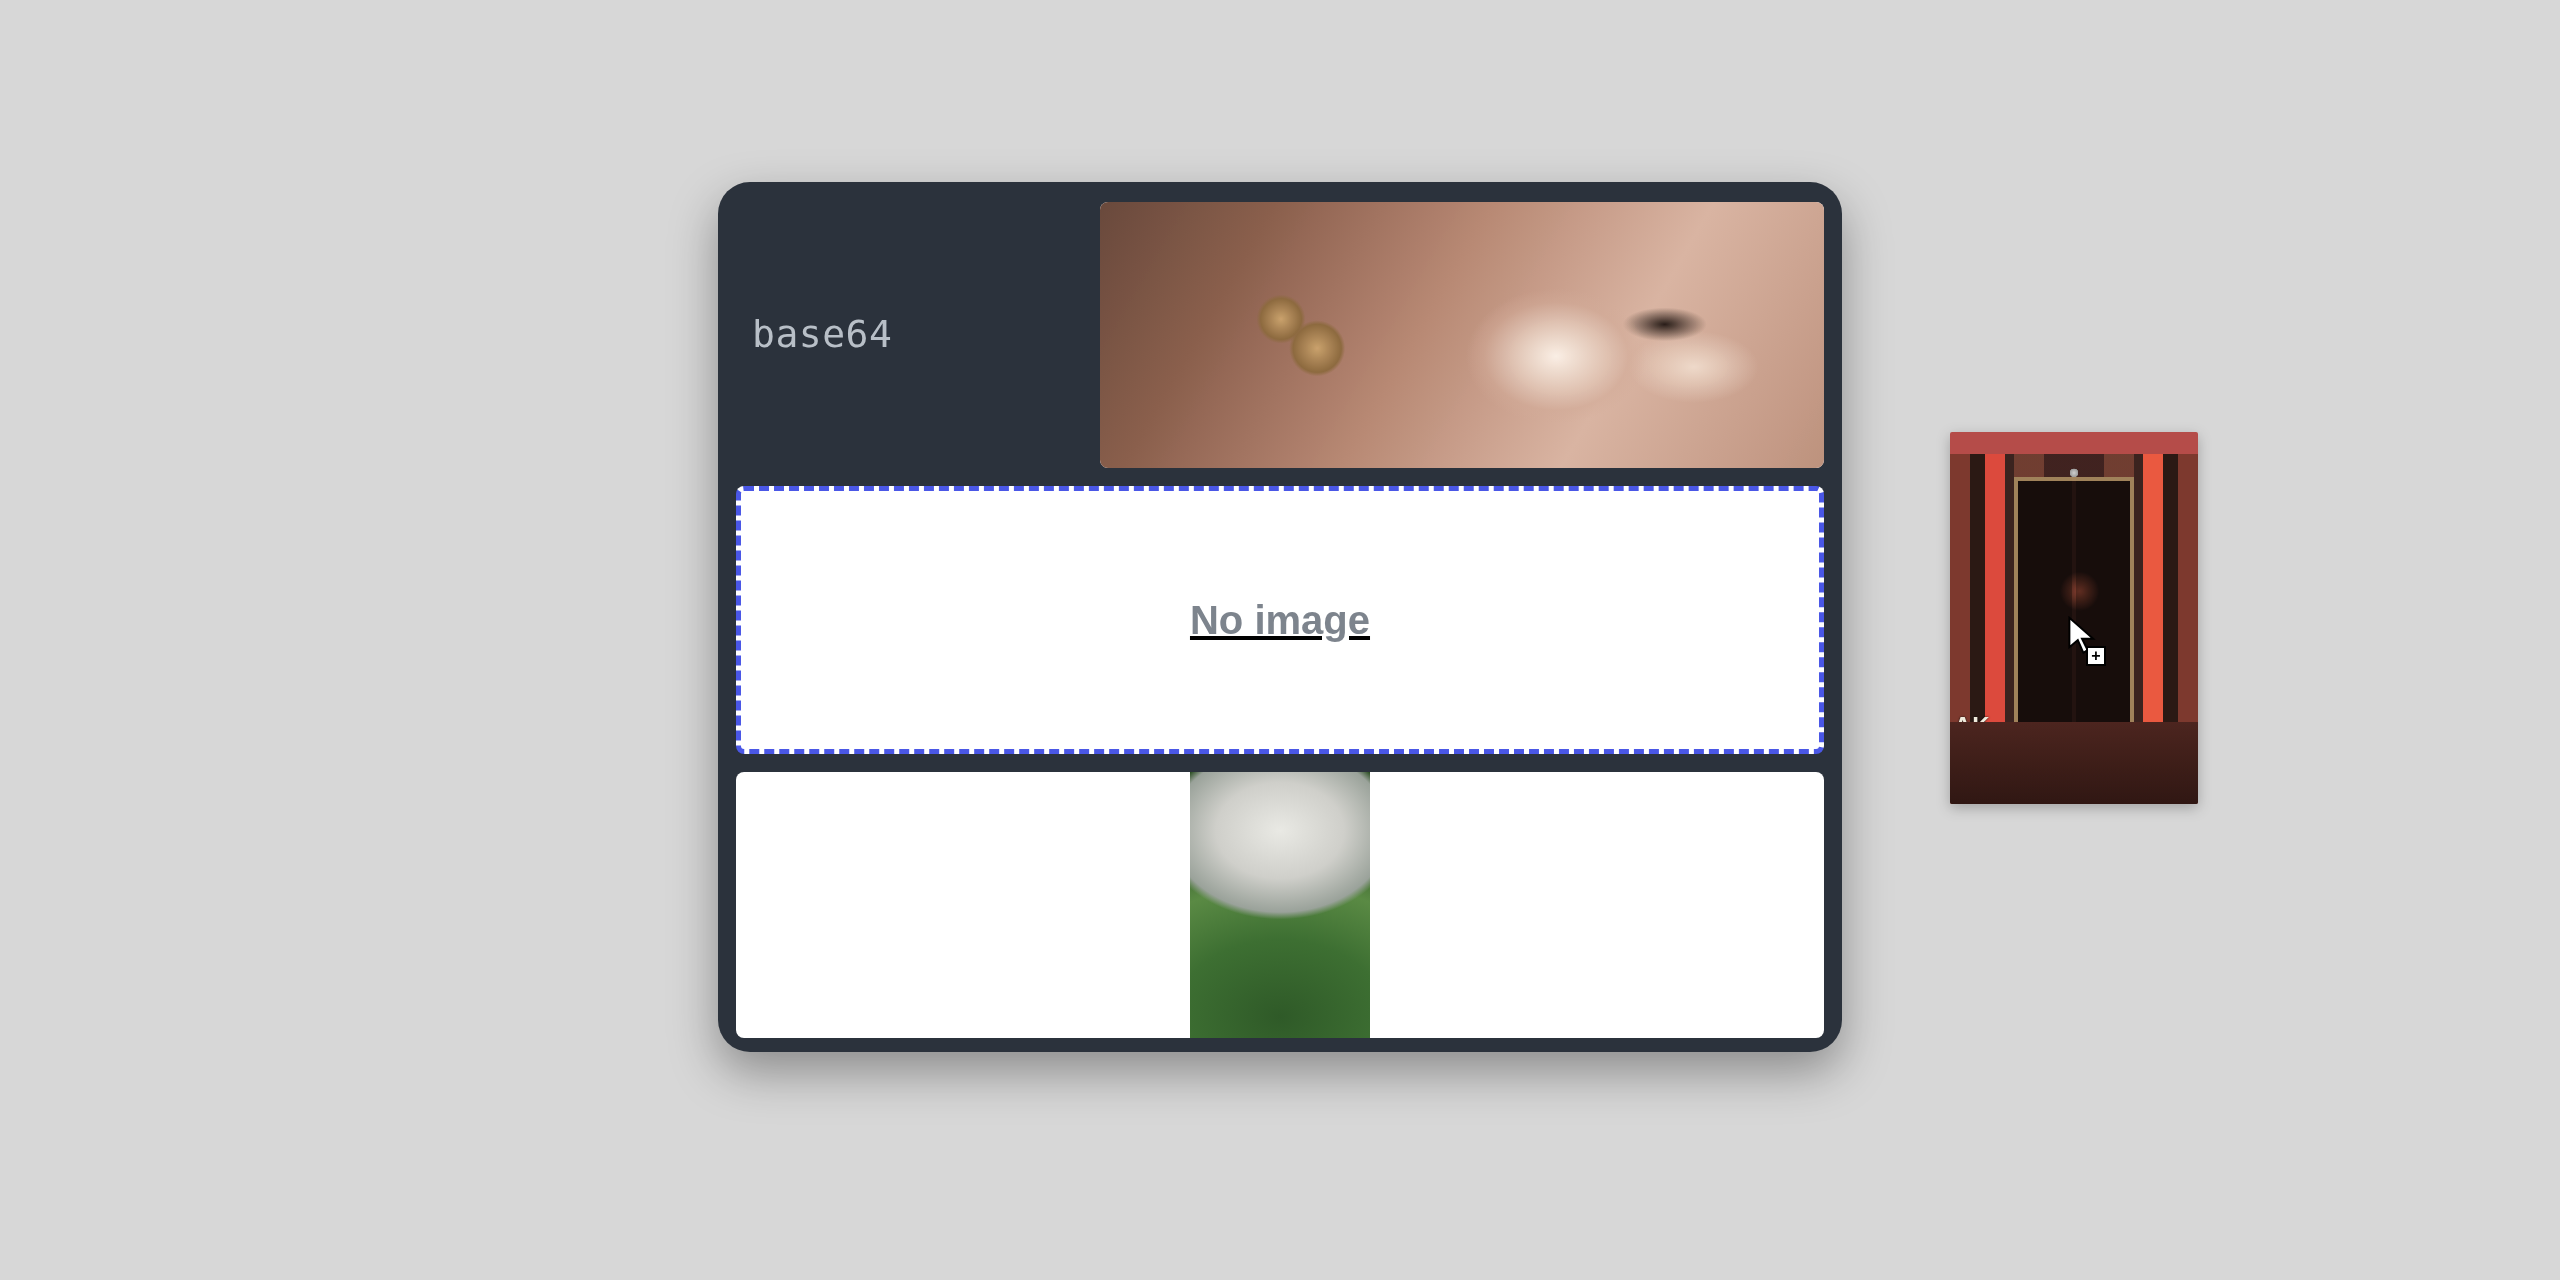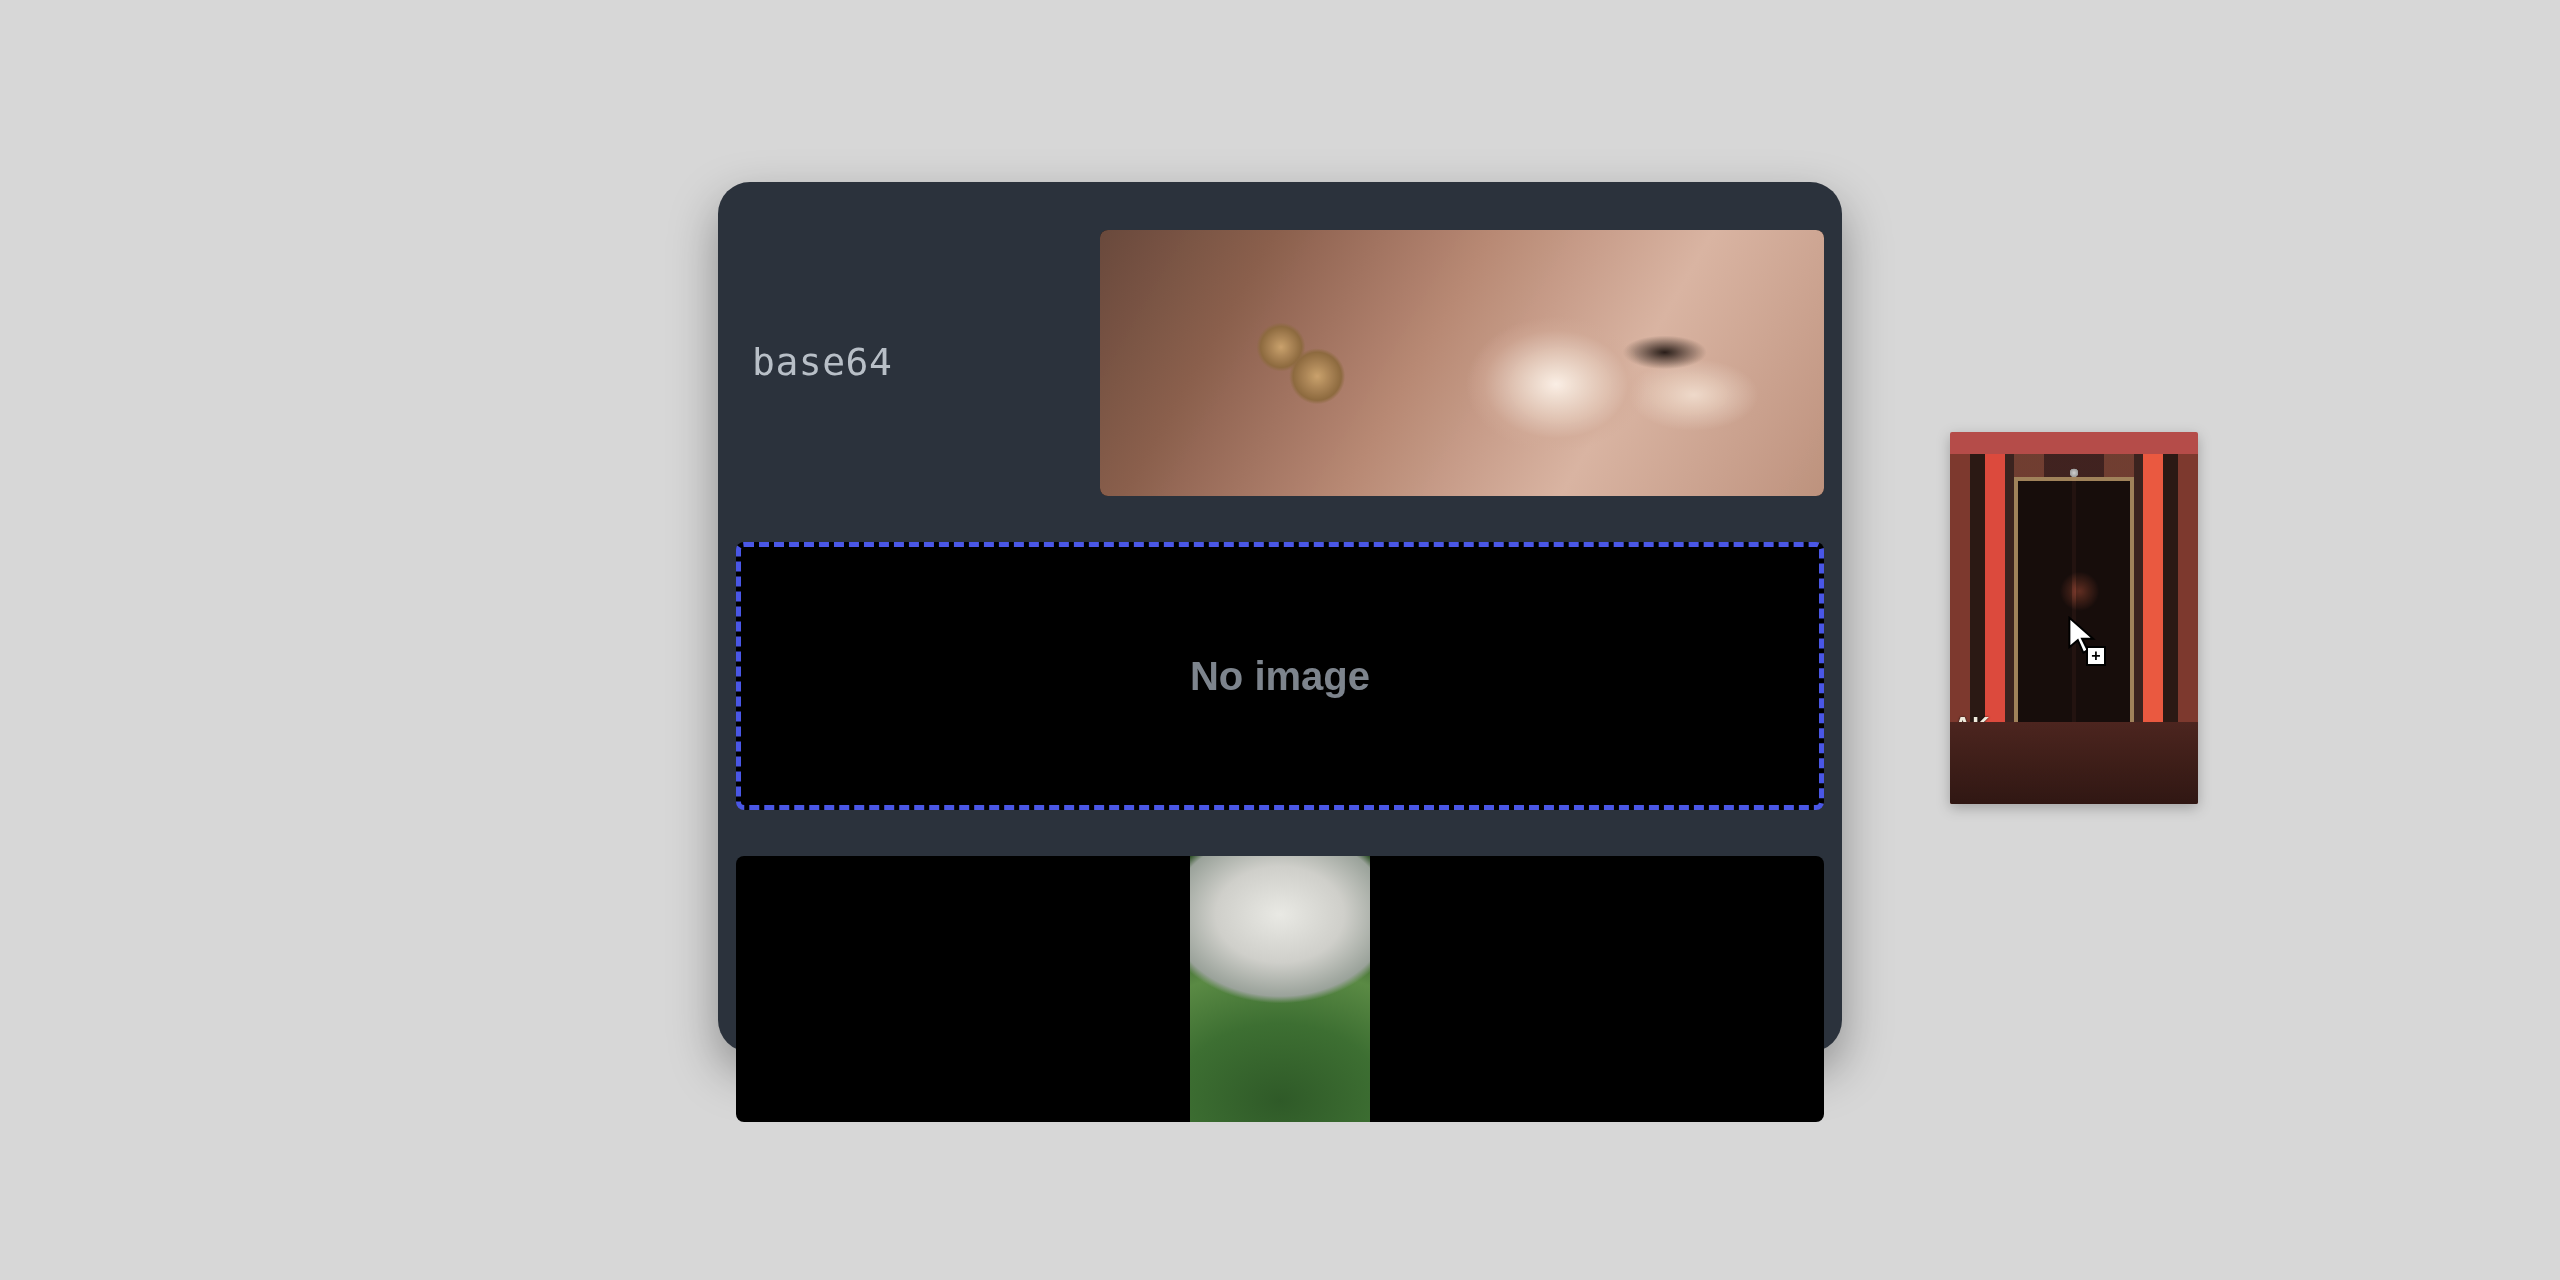--- a/index.html
+++ b/index.html
@@ -26,35 +26,34 @@
     box-shadow: 0 20px 48px rgba(0,0,0,0.35);
     padding: 20px 18px;
     display: flex;
     flex-direction: column;
     gap: 18px;
   }
   .row {
     display: flex;
     align-items: center;
     gap: 24px;
-    margin-top: 28px;
   }
   .label {
     flex: 0 0 340px;
     padding-left: 16px;
     color: #b8bfc7;
     font-size: 38px;
     line-height: 1.35;
     letter-spacing: 0.5px;
   }
   .preview {
     flex: 1 1 auto;
     height: 266px;
     border-radius: 8px;
-    background: #000000;
+    background: #ffffff;
     position: relative;
     overflow: hidden;
     text-decoration: underline;
   }
   .preview.dashed {
     height: 268px;
     border: 5px dashed #4a57e6;
     display: flex;
     align-items: center;
     justify-content: center;

